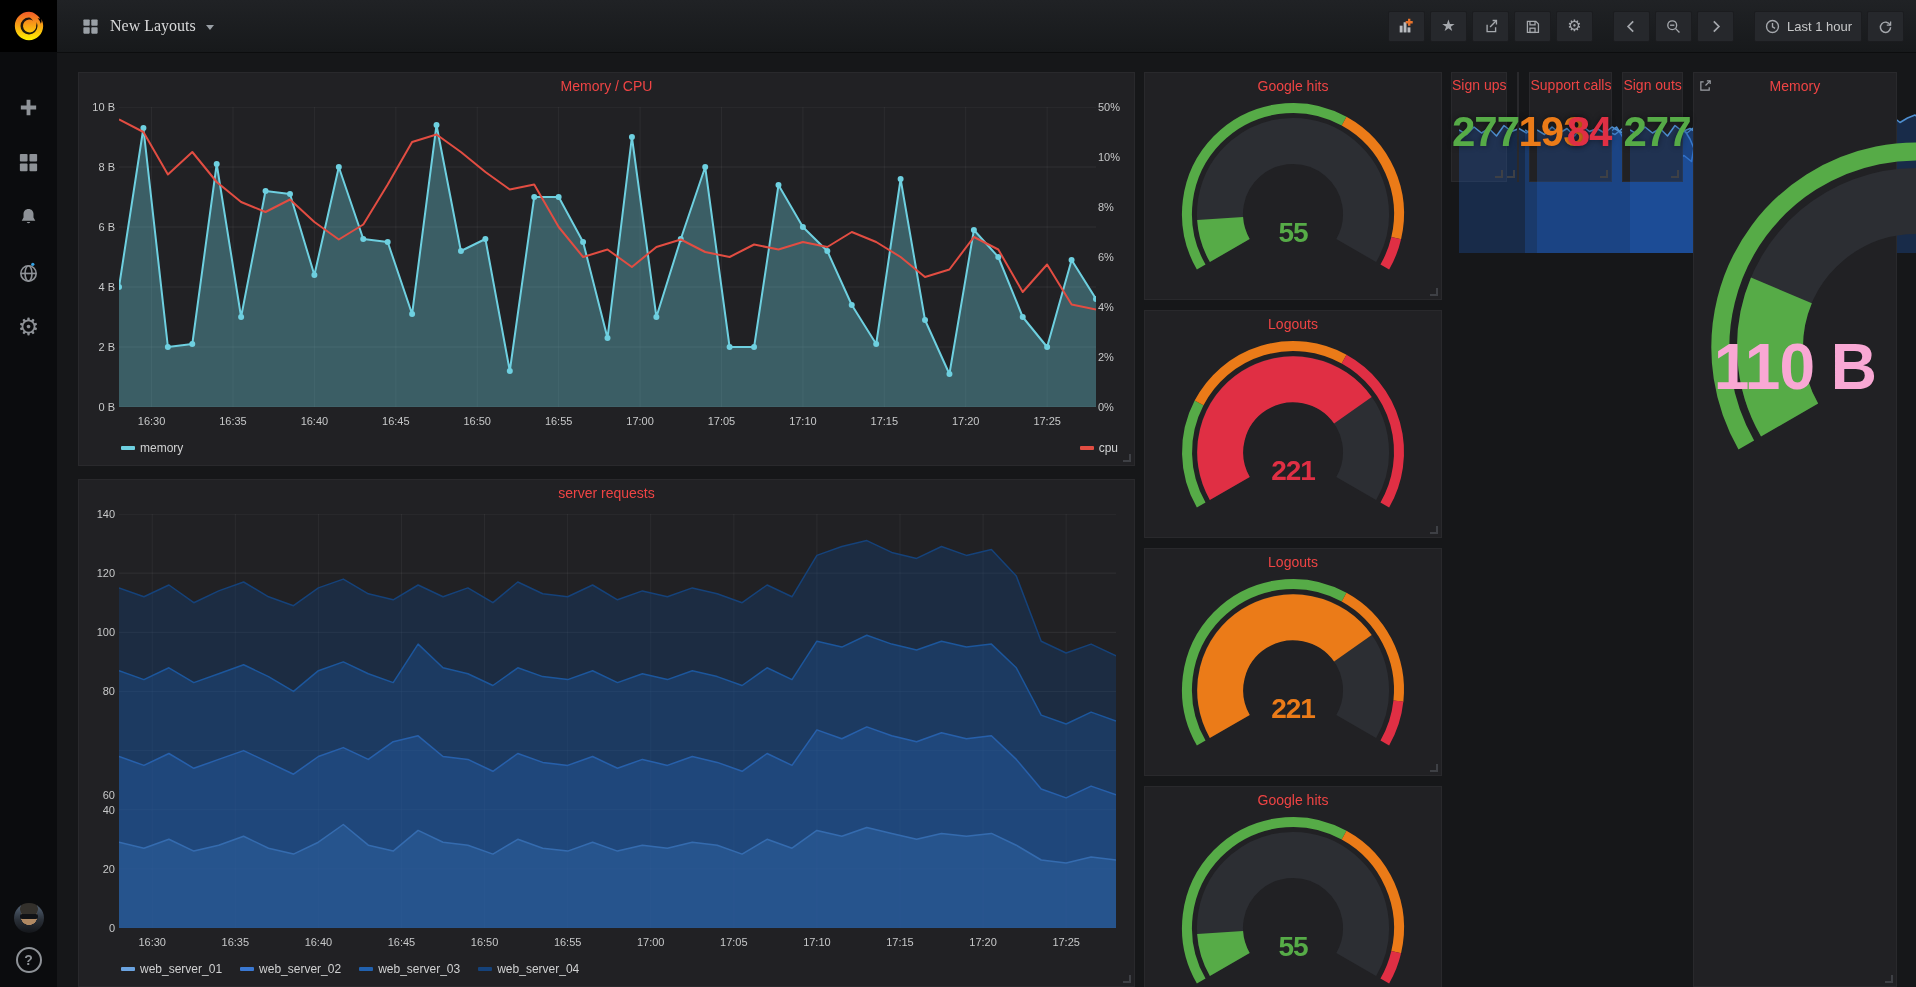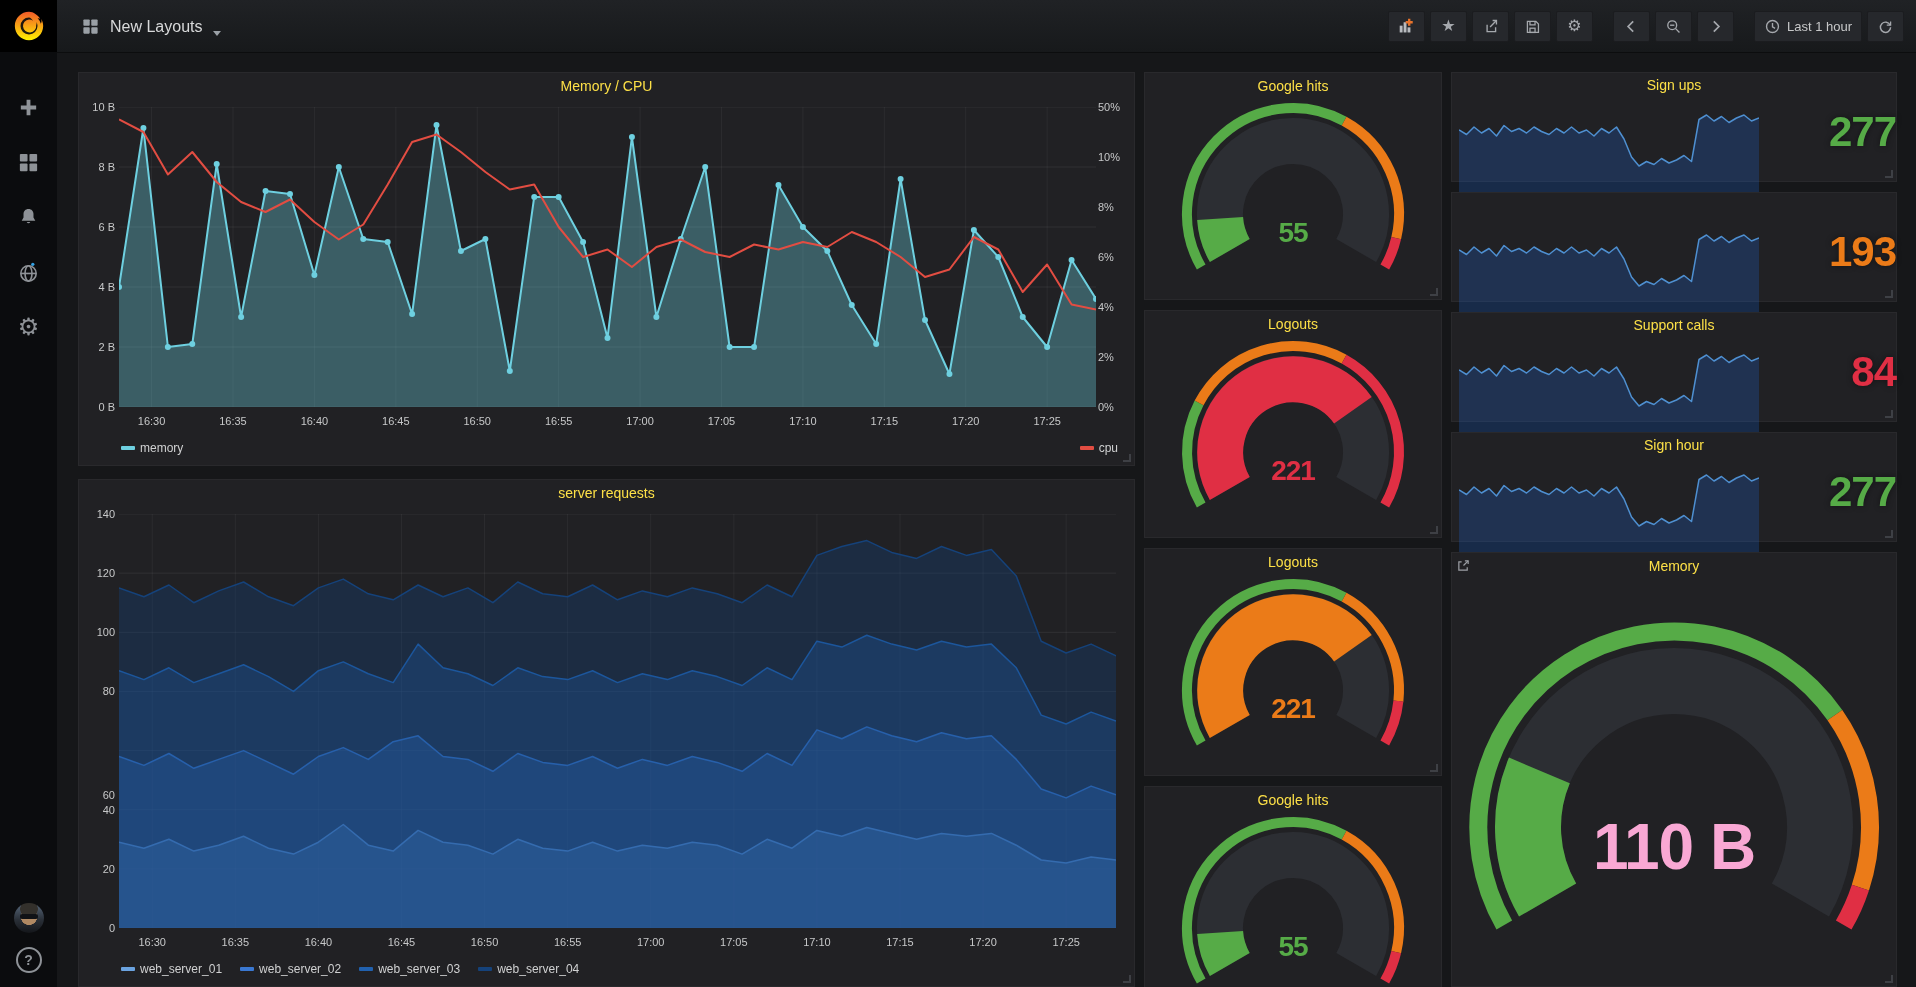--- a/index.html
+++ b/index.html
@@ -27,44 +27,44 @@
   }
   .avatar .glasses { position:absolute; top:37%; left:20%; right:20%; height:17%; background:#101216; border-radius:2px; }
   .help-circle { width:26px; height:26px; border-radius:50%; border:2px solid #8e9297; color:#8e9297;
     display:flex; align-items:center; justify-content:center; font-size:14px; font-weight:bold; cursor:pointer; }
 
   
   .navbar { position:absolute; left:57px; right:0; top:0; height:52px; z-index:15;
     background:linear-gradient(180deg,#202225 0%, #17191b 100%);
     box-shadow:0 1px 0 #0c0d0e;
     display:flex; align-items:center; padding:0 12px; }
-  .nb-left { display:flex; align-items:flex-end; gap:10px; cursor:pointer; padding-left:12px; }
+  .nb-left { display:flex; align-items:center; gap:10px; cursor:pointer; padding-left:12px;font-family:Liberation Serif, serif; }
   .nb-left svg { width:19px; height:19px; color:#9aa0a6; }
   .nb-title { color:#d8d9da; font-size:16px; }
   .caret { width:0; height:0; border-left:4px solid transparent; border-right:4px solid transparent; border-top:5px solid #9aa0a6; margin-top:3px; }
   .nb-right { margin-left:auto; display:flex; align-items:center; gap:5px; }
   .nb-group-gap { width:10px; }
   .nb-btn { height:31px; min-width:37px; padding:0 9px; border-radius:2px; background:#26282c; border:1px solid #1b1c1f;
     display:flex; align-items:center; justify-content:center; gap:6px; cursor:pointer; color:#a5a8ad; }
   .nb-btn svg { width:17px; height:17px; }
   .nb-btn .glyph-icon { font-size:16px; color:#a5a8ad; }
   .nb-time-label { color:#c7c8c9; font-size:13px; white-space:nowrap; }
 
   
   .main { position:absolute; left:57px; top:52px; right:0; bottom:0; padding:20px 0 0 21px;
     display:flex; gap:9px; overflow:hidden; }
   .col-a { width:1057px; display:flex; flex-direction:column; gap:13px; }
   .col-b { width:298px; display:flex; flex-direction:column; gap:10px; flex-shrink:0; }
-  .col-c { width:446px; display:flex; flex-direction:column; gap:10px; flex-shrink:0; }
+  .col-c { width:446px; display:flex; flex-direction:row; gap:10px; flex-shrink:0; }
 
   .panel { background:#212124; border:1px solid #29292c; position:relative; }
   .panel::after { content:''; position:absolute; right:3px; bottom:3px; width:6px; height:6px;
     border-right:2px solid #3e4045; border-bottom:2px solid #3e4045; }
   .panel-title { height:26px; line-height:26px; text-align:center; font-size:14px; font-weight:500;
-    color:#fde047; cursor:pointer; white-space:nowrap; overflow:hidden; }
+    color:#ef4444; cursor:pointer; white-space:nowrap; overflow:hidden; }
 
   
   .chart-panel .plot { position:absolute; left:40px; right:38px; top:34px; bottom:58px; }
   .chart-panel.no-right .plot { left:40px; right:18px; }
   .chart-panel .plot svg { position:absolute; inset:0; }
   .y-left  { position:absolute; left:4px; width:32px; top:34px; bottom:58px; }
   .y-right { position:absolute; right:2px; width:34px; top:34px; bottom:58px; }
   .ytick { position:absolute; width:100%; font-size:11px; color:#c7c8c9; }
   .y-left .ytick { text-align:right; }
   .y-right .ytick { text-align:left; }
@@ -487,21 +487,21 @@
     </div>
     <div class="panel stat-panel">
       <div class="panel-title">Support calls</div>
       <svg class="spark" id="sp2" width="300" height="150" viewBox="0 0 300 150">
           <path d="M0.0 27.0 L7.5 31.5 L15.0 24.0 L22.5 30.0 L30.0 25.5 L37.5 33.0 L45.0 22.5 L52.5 28.5 L60.0 25.5 L67.5 30.0 L75.0 24.0 L82.5 28.5 L90.0 31.5 L97.5 25.5 L105.0 30.0 L112.5 24.0 L120.0 30.0 L127.5 27.0 L135.0 33.0 L142.5 25.5 L150.0 30.0 L157.5 24.0 L165.0 36.0 L172.5 54.0 L180.0 63.0 L187.5 58.5 L195.0 61.5 L202.5 55.5 L210.0 60.0 L217.5 57.0 L225.0 52.5 L232.5 58.5 L240.0 16.5 L247.5 12.0 L255.0 18.0 L262.5 13.5 L270.0 19.5 L277.5 15.0 L285.0 12.0 L292.5 18.0 L300.0 15.0 L 300 150 L 0 150 Z" fill="#1f60c4" fill-opacity="0.28" stroke="none"></path>
           <path d="M0.0 27.0 L7.5 31.5 L15.0 24.0 L22.5 30.0 L30.0 25.5 L37.5 33.0 L45.0 22.5 L52.5 28.5 L60.0 25.5 L67.5 30.0 L75.0 24.0 L82.5 28.5 L90.0 31.5 L97.5 25.5 L105.0 30.0 L112.5 24.0 L120.0 30.0 L127.5 27.0 L135.0 33.0 L142.5 25.5 L150.0 30.0 L157.5 24.0 L165.0 36.0 L172.5 54.0 L180.0 63.0 L187.5 58.5 L195.0 61.5 L202.5 55.5 L210.0 60.0 L217.5 57.0 L225.0 52.5 L232.5 58.5 L240.0 16.5 L247.5 12.0 L255.0 18.0 L262.5 13.5 L270.0 19.5 L277.5 15.0 L285.0 12.0 L292.5 18.0 L300.0 15.0" fill="none" stroke="#4e8fd0" stroke-width="1.5" stroke-linejoin="round"></path>
         </svg>
       <div class="stat-value" id="st2" style="color: rgb(224, 47, 68);">84</div>
     </div>
     <div class="panel stat-panel">
-      <div class="panel-title">Sign hour</div>
+      <div class="panel-title">Sign outs</div>
       <svg class="spark" id="sp3" width="300" height="150" viewBox="0 0 300 150">
           <path d="M0.0 27.0 L7.5 31.5 L15.0 24.0 L22.5 30.0 L30.0 25.5 L37.5 33.0 L45.0 22.5 L52.5 28.5 L60.0 25.5 L67.5 30.0 L75.0 24.0 L82.5 28.5 L90.0 31.5 L97.5 25.5 L105.0 30.0 L112.5 24.0 L120.0 30.0 L127.5 27.0 L135.0 33.0 L142.5 25.5 L150.0 30.0 L157.5 24.0 L165.0 36.0 L172.5 54.0 L180.0 63.0 L187.5 58.5 L195.0 61.5 L202.5 55.5 L210.0 60.0 L217.5 57.0 L225.0 52.5 L232.5 58.5 L240.0 16.5 L247.5 12.0 L255.0 18.0 L262.5 13.5 L270.0 19.5 L277.5 15.0 L285.0 12.0 L292.5 18.0 L300.0 15.0 L 300 150 L 0 150 Z" fill="#1f60c4" fill-opacity="0.28" stroke="none"></path>
           <path d="M0.0 27.0 L7.5 31.5 L15.0 24.0 L22.5 30.0 L30.0 25.5 L37.5 33.0 L45.0 22.5 L52.5 28.5 L60.0 25.5 L67.5 30.0 L75.0 24.0 L82.5 28.5 L90.0 31.5 L97.5 25.5 L105.0 30.0 L112.5 24.0 L120.0 30.0 L127.5 27.0 L135.0 33.0 L142.5 25.5 L150.0 30.0 L157.5 24.0 L165.0 36.0 L172.5 54.0 L180.0 63.0 L187.5 58.5 L195.0 61.5 L202.5 55.5 L210.0 60.0 L217.5 57.0 L225.0 52.5 L232.5 58.5 L240.0 16.5 L247.5 12.0 L255.0 18.0 L262.5 13.5 L270.0 19.5 L277.5 15.0 L285.0 12.0 L292.5 18.0 L300.0 15.0" fill="none" stroke="#4e8fd0" stroke-width="1.5" stroke-linejoin="round"></path>
         </svg>
       <div class="stat-value" id="st3" style="color: rgb(86, 171, 71);">277</div>
     </div>
     <div class="panel big-gauge-panel">
       <div class="panel-link">
         <svg viewBox="0 0 14 14" fill="none" stroke="currentColor" stroke-width="1.3">
           <path d="M5 3H2v9h9V9"></path>

